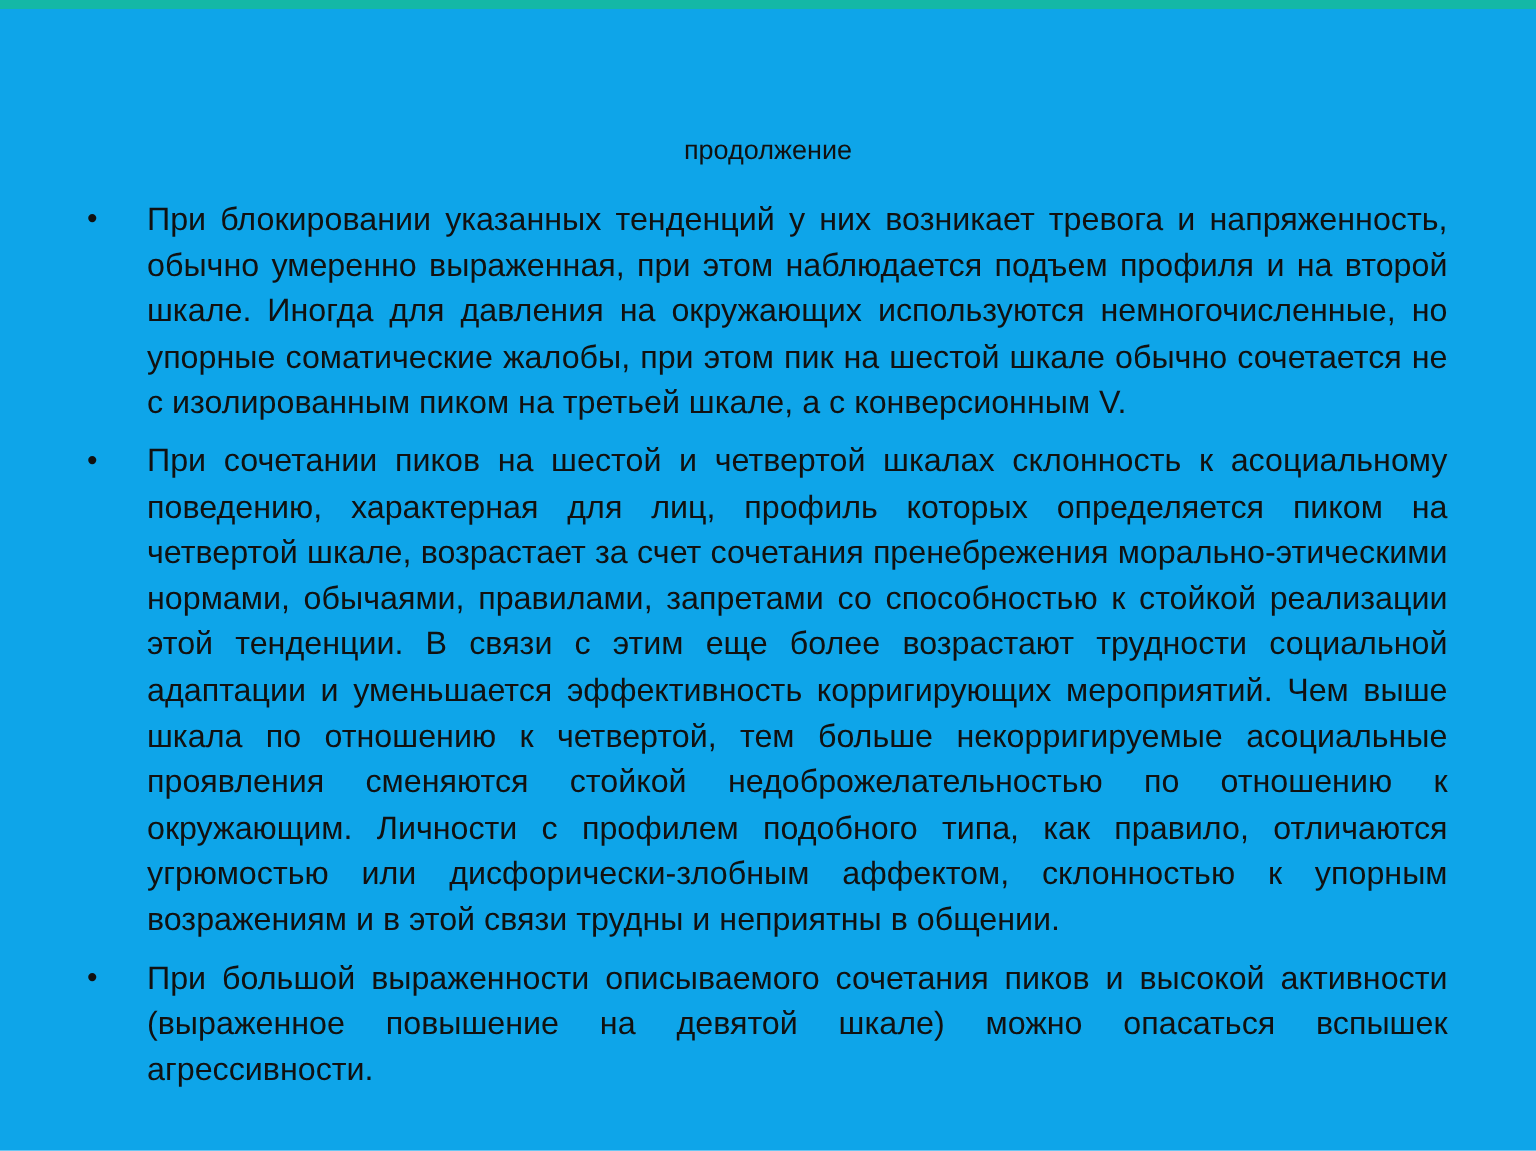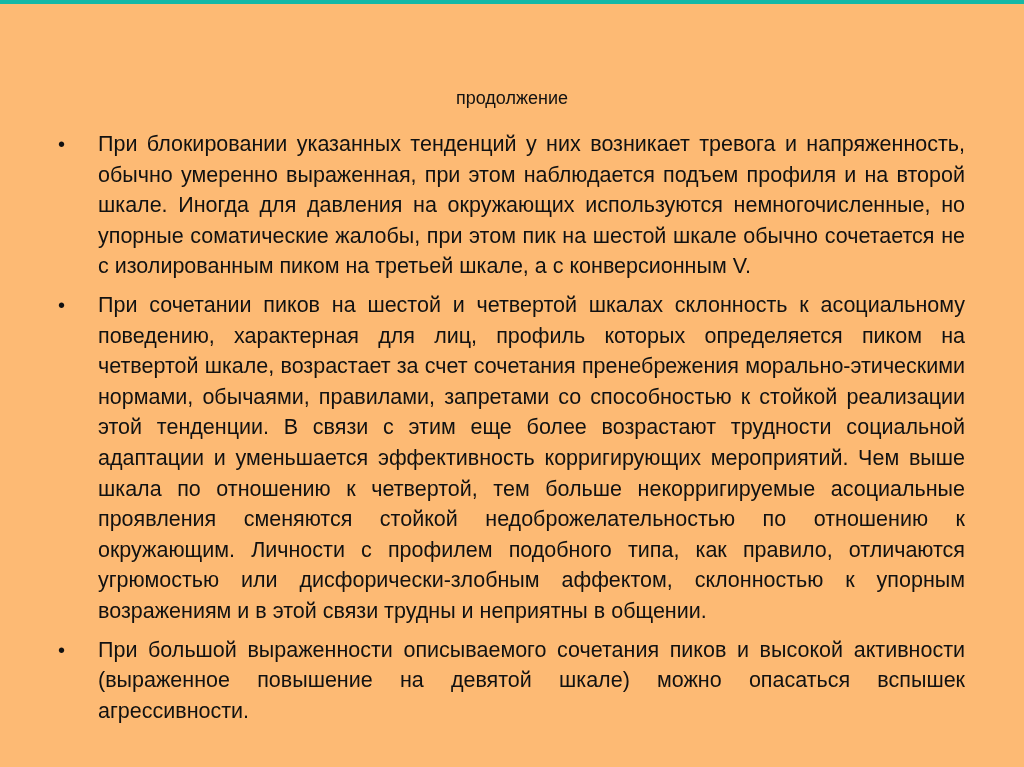--- a/index.html
+++ b/index.html
@@ -13,22 +13,22 @@
       overflow: hidden;
       position: relative;
       font-family: "Liberation Sans", "DejaVu Sans", sans-serif;
       color: #111111;
     }
     .slide {
       position: absolute;
       left: 0; top: 0;
       width: 1024px;
       height: 767px;
-      background: #fdba74;
-      border-top: 4px solid #14b8a6;
+      background: #0ea5e9;
+      border-top: 6px solid #14b8a6;
       box-sizing: border-box;
     }
     .slide-title {
       position: absolute;
       top: 84px;
       left: 0;
       width: 1024px;
       text-align: center;
       font-size: 18px;
       letter-spacing: 0px;

